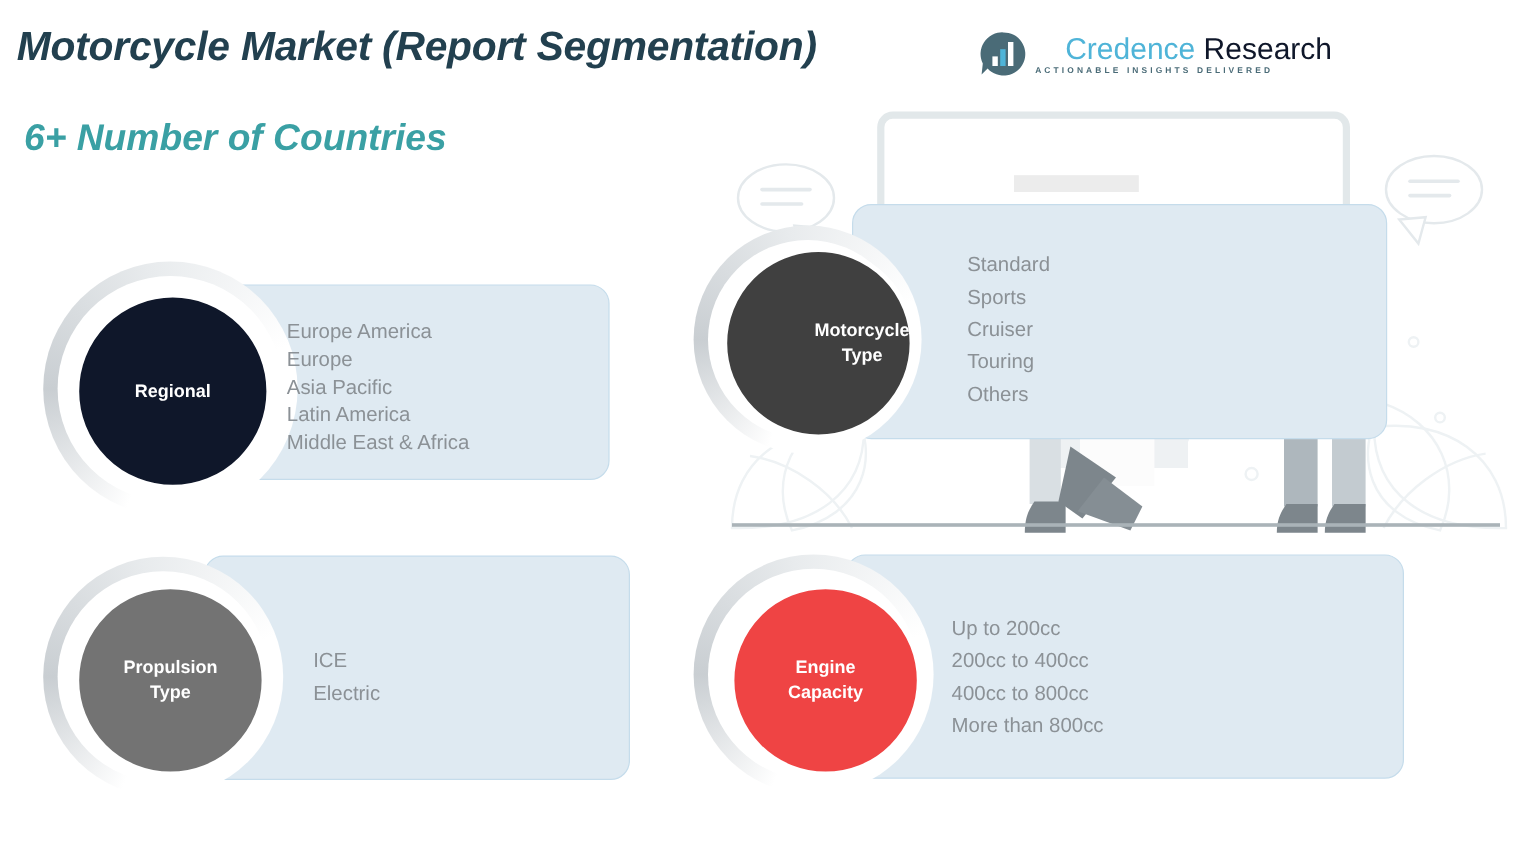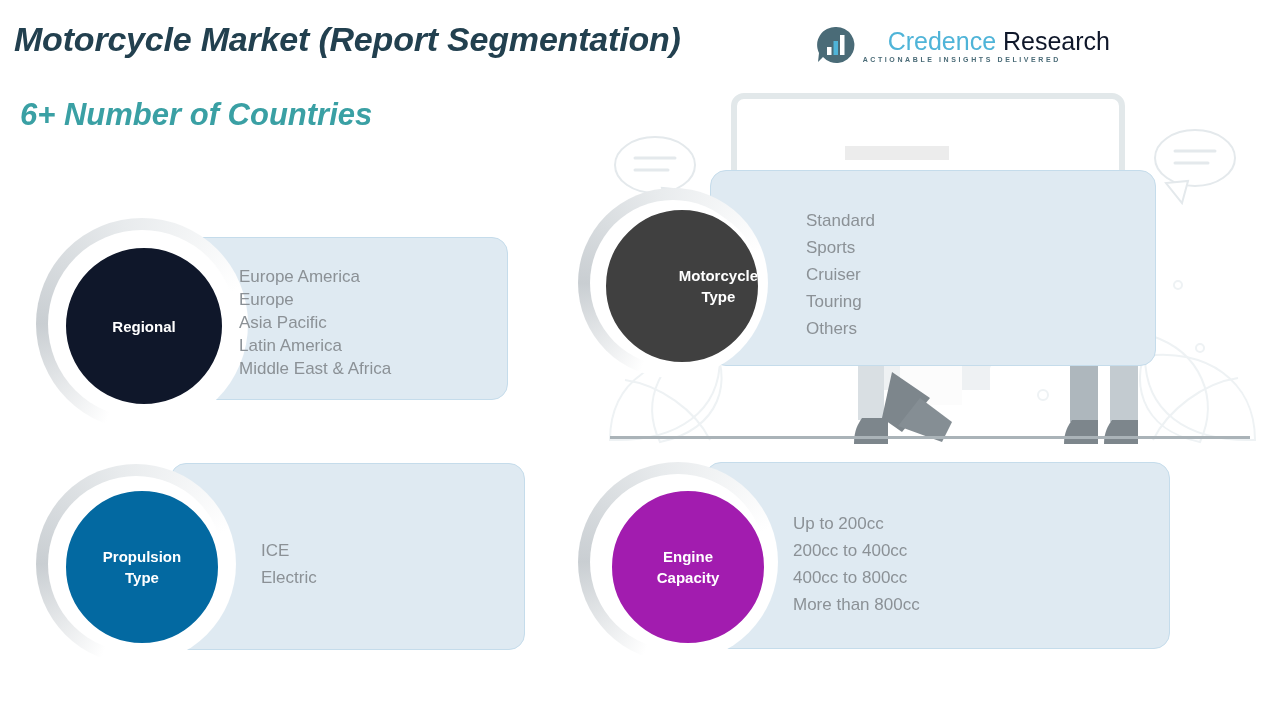--- a/index.html
+++ b/index.html
@@ -271,36 +271,36 @@
       <div>Sports</div>
       <div>Cruiser</div>
       <div>Touring</div>
       <div>Others</div>
     </div>
   </div>
 
   <div class="card">
     <div class="panel" style="left:170px; top:463px; width:355px; height:187px;"></div>
     <div class="ring" style="left:36px; top:464px; width:200px; height:200px;"></div>
-    <div class="bubble" style="left:62px; top:487px; width:160px; height:160px; background:#0369a1; font-size:15px;">
+    <div class="bubble" style="left:62px; top:487px; width:160px; height:160px; background:#737373; font-size:15px;">
       <div>
         <span>Propulsion</span>
         <span>Type</span>
       </div>
     </div>
     <div class="panel-list spaced" style="left:261px; top:537px;">
       <div>ICE</div>
       <div>Electric</div>
     </div>
   </div>
 
   <div class="card">
     <div class="panel" style="left:705px; top:462px; width:465px; height:187px;"></div>
     <div class="ring" style="left:578px; top:462px; width:200px; height:200px;"></div>
-    <div class="bubble" style="left:608px; top:487px; width:160px; height:160px; background:#a21caf; font-size:15px;">
+    <div class="bubble" style="left:608px; top:487px; width:160px; height:160px; background:#ef4444; font-size:15px;">
       <div>
         <span>Engine</span>
         <span>Capacity</span>
       </div>
     </div>
     <div class="panel-list spaced" style="left:793px; top:510px;">
       <div>Up to 200cc</div>
       <div>200cc to 400cc</div>
       <div>400cc to 800cc</div>
       <div>More than 800cc</div>

